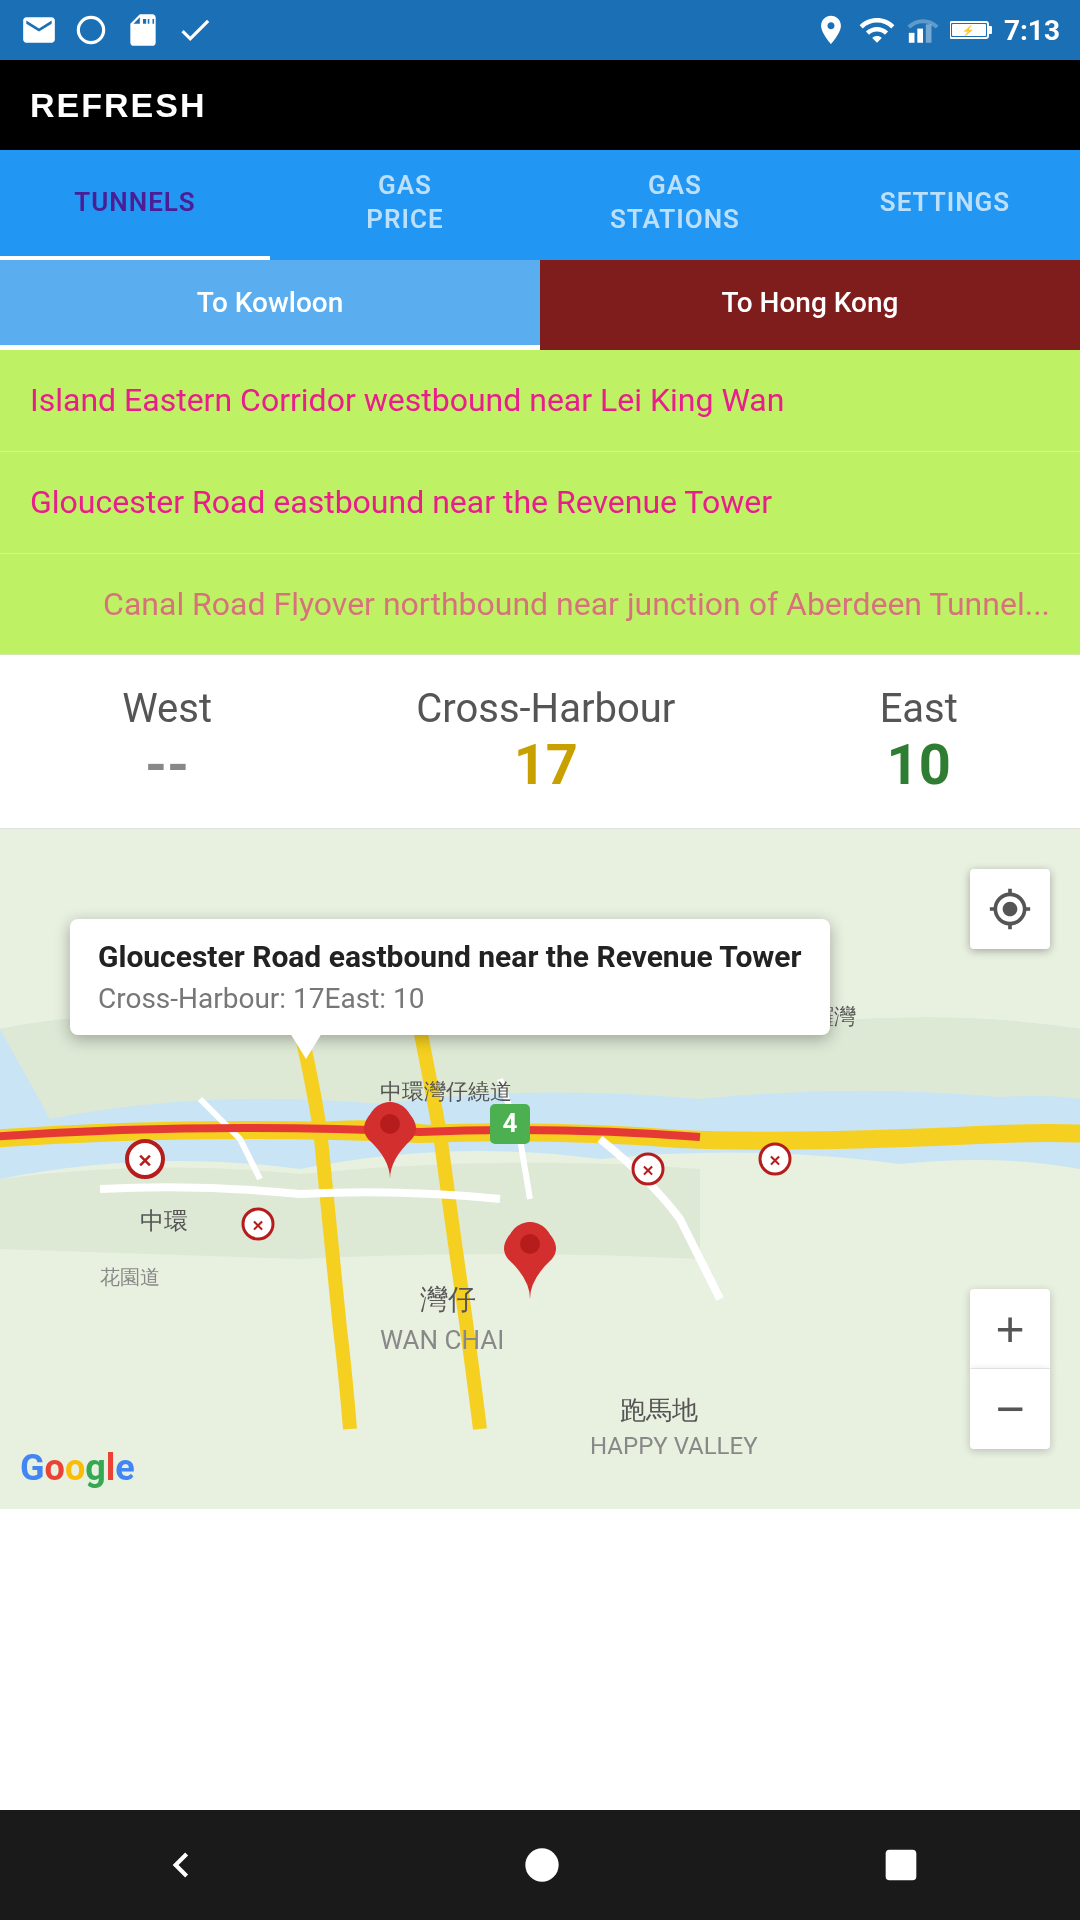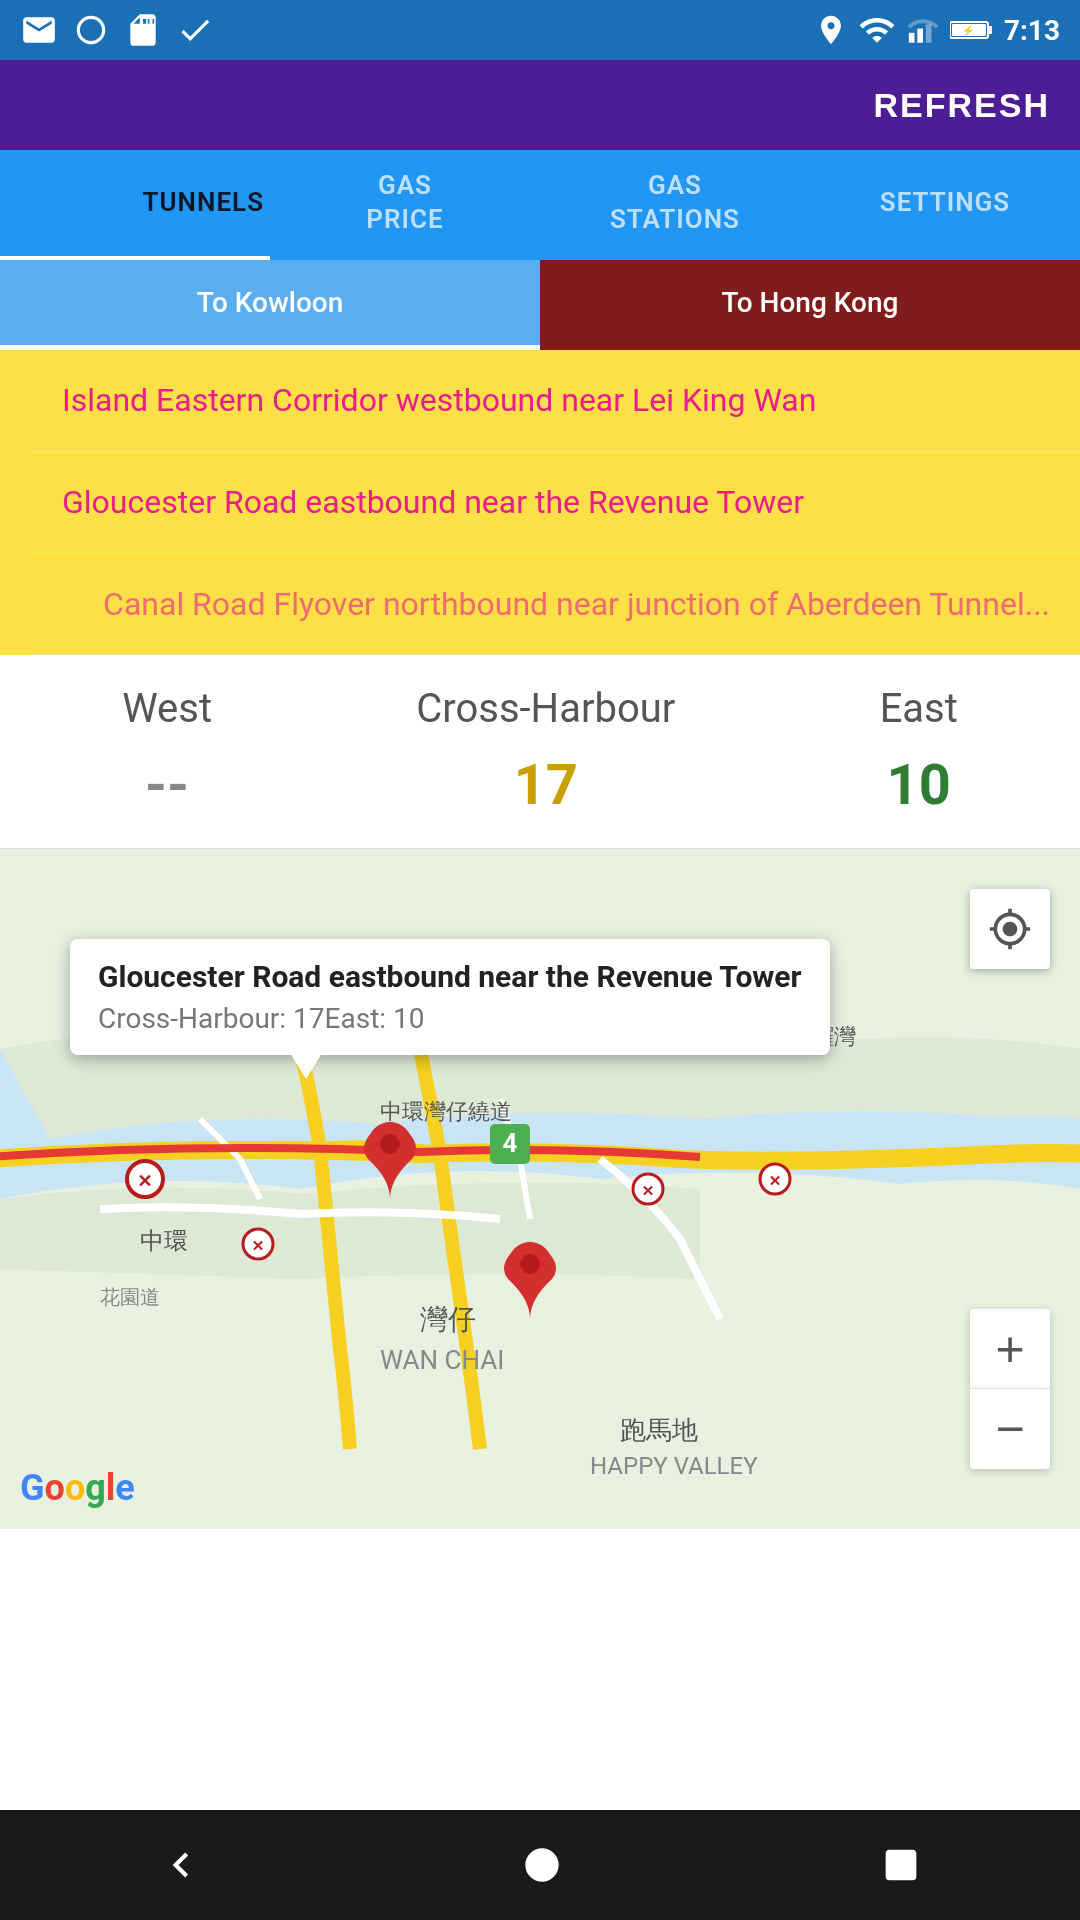--- a/index.html
+++ b/index.html
@@ -34,24 +34,23 @@
       gap: 10px;
       font-size: 28px;
       color: white;
       font-weight: bold;
     }
 
     
     .app-bar {
       width: 100%;
       height: 90px;
-      background: #4c1d95;
-      display: flex;
-      align-items: center;
-      justify-content: flex-end;
+      background: #000000;
+      display: flex;
+      align-items: center;
       padding: 0 30px;
     }
     .refresh-btn {
       color: white;
       font-size: 34px;
       font-weight: bold;
       letter-spacing: 2px;
       background: none;
       border: none;
       cursor: pointer;
@@ -74,23 +73,22 @@
       font-size: 26px;
       font-weight: 600;
       letter-spacing: 1px;
       text-align: center;
       cursor: pointer;
       padding: 10px 6px;
       line-height: 1.3;
       border-bottom: 4px solid transparent;
     }
     .tab-item.active {
-      color: #0f172a;
+      color: #4c1d95;
       border-bottom: 4px solid white;
-      justify-content: flex-end;
     }
 
     
     .direction-tabs {
       width: 100%;
       height: 90px;
       background: #64B5F6;
       display: flex;
     }
     .dir-tab {
@@ -110,22 +108,21 @@
     .dir-tab:first-child {
       background: #5aadee;
     }
     .dir-tab:last-child {
       background: #7f1d1d;
     }
 
     
     .route-list {
       width: 100%;
-      background: #fde047;
-      padding-left: 32px;
+      background: #bef264;
     }
     .route-item {
       padding: 28px 30px;
       border-bottom: 1px solid #e0e0e0;
       font-size: 32px;
       color: #e91e8c;
       cursor: pointer;
       line-height: 1.4;
     }
     .route-item.partial {
@@ -143,21 +140,20 @@
       display: flex;
       justify-content: space-around;
       align-items: flex-start;
       background: #fff;
       border-bottom: 1px solid #e0e0e0;
     }
     .tunnel-col {
       display: flex;
       flex-direction: column;
       align-items: center;
-      gap: 20px;
     }
     .tunnel-name {
       font-size: 40px;
       color: #555;
       font-weight: 400;
     }
     .tunnel-value {
       font-size: 56px;
       font-weight: bold;
     }

